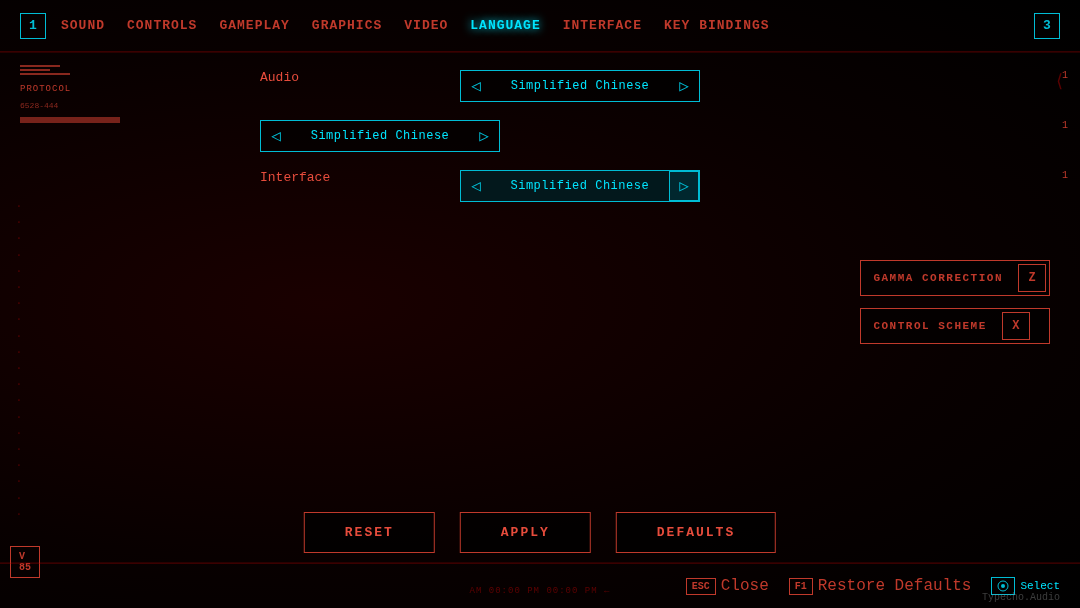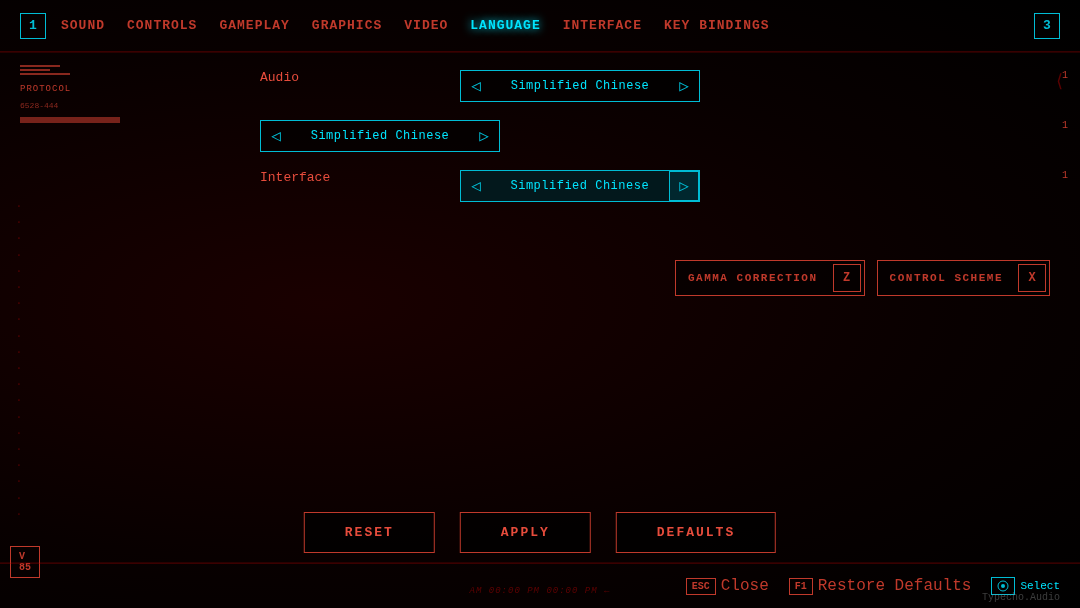--- a/index.html
+++ b/index.html
@@ -230,21 +230,21 @@
       justify-content: center;
       background: rgba(0, 180, 210, 0.1);
     }
 
     
     .right-buttons {
       position: absolute;
       right: 30px;
       top: 260px;
       display: flex;
-      flex-direction: row;
+      flex-direction: column;
       gap: 12px;
       z-index: 5;
     }
 
     .hotkey-button {
       display: flex;
       align-items: center;
       border: 1px solid #c0392b;
       background: rgba(0,0,0,0.5);
       cursor: pointer;
@@ -350,21 +350,20 @@
     
     .bottom-center-text {
       position: absolute;
       bottom: 12px;
       left: 50%;
       transform: translateX(-50%);
       color: rgba(180, 0, 0, 0.5);
       font-size: 9px;
       letter-spacing: 1px;
       z-index: 10;
-      font-style: italic;
     }
 
     
     .watermark {
       position: absolute;
       bottom: 5px;
       right: 20px;
       color: rgba(150, 150, 150, 0.4);
       font-size: 10px;
       z-index: 10;

